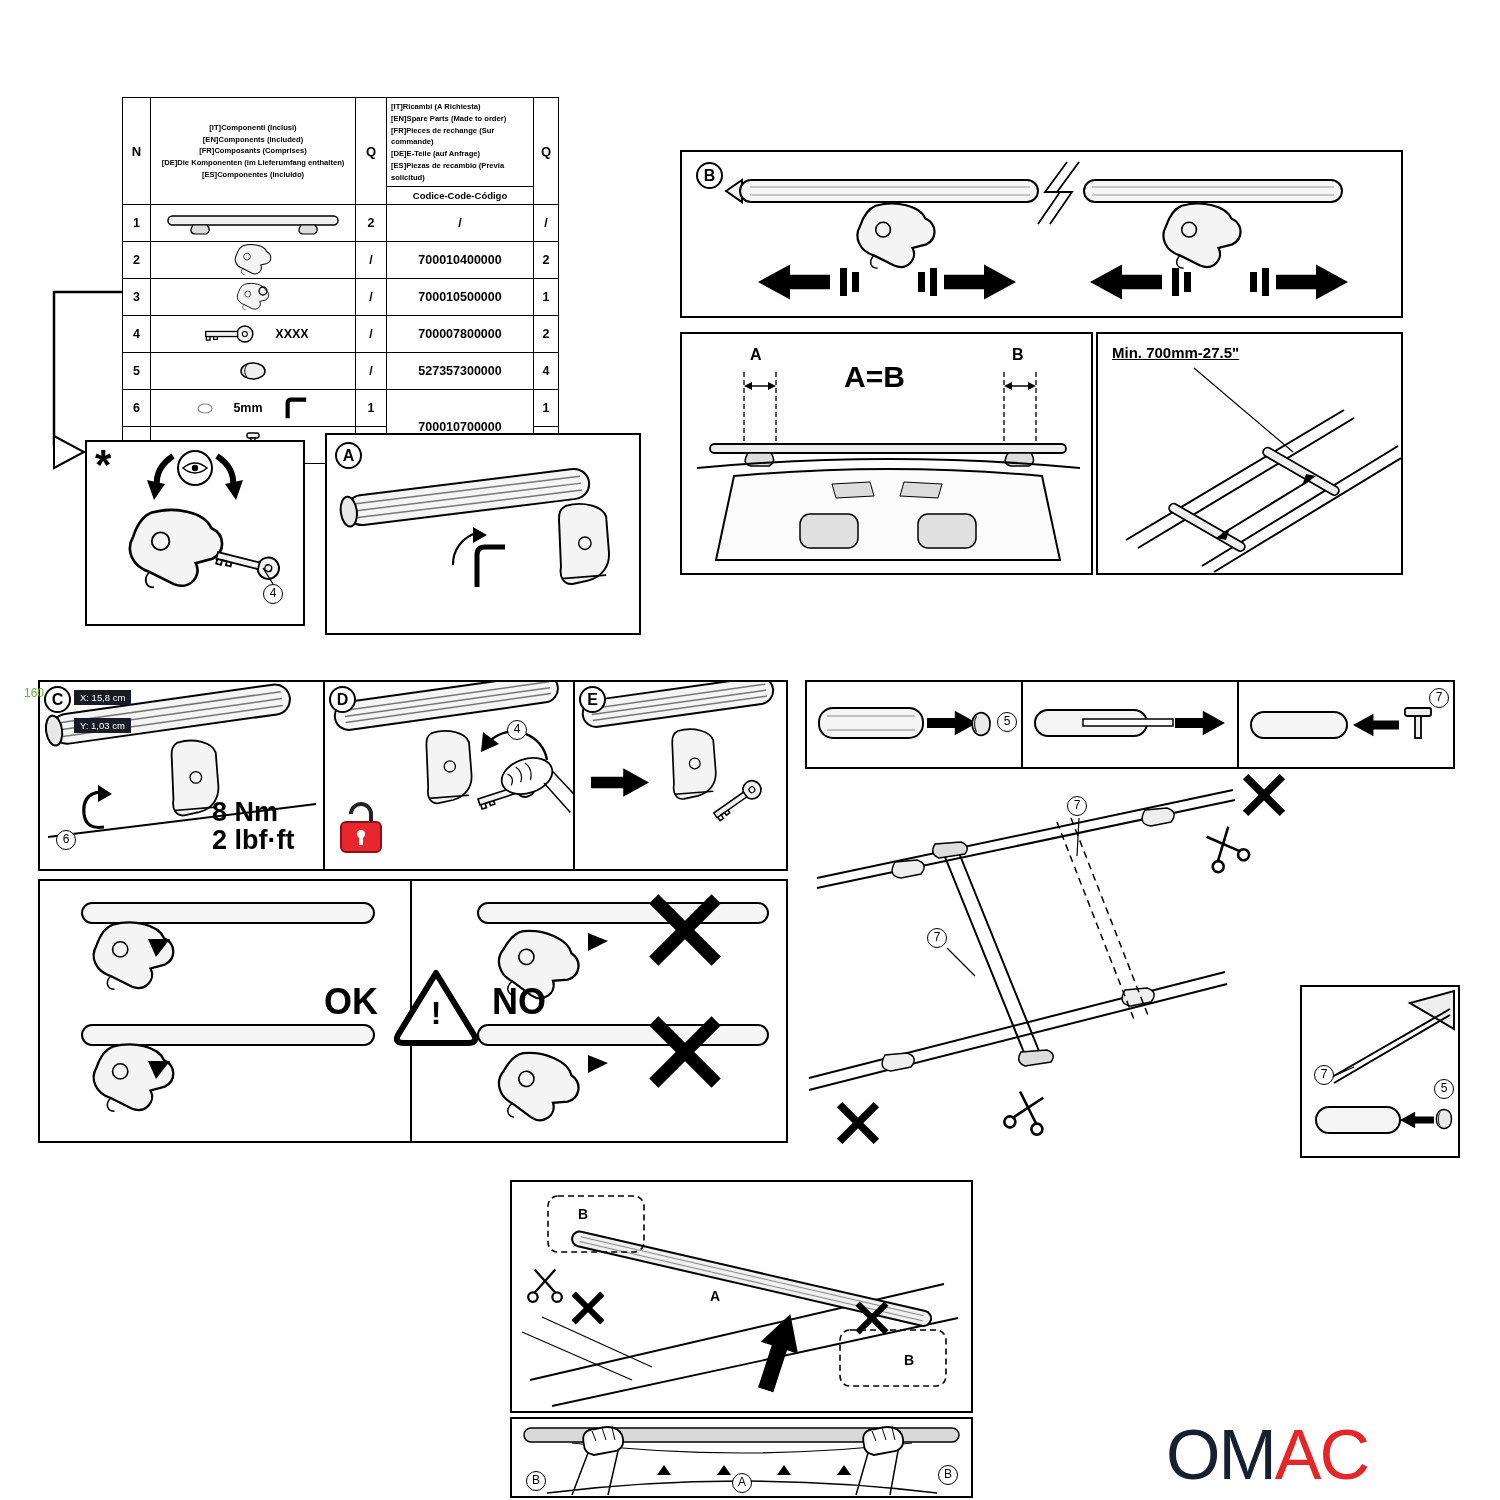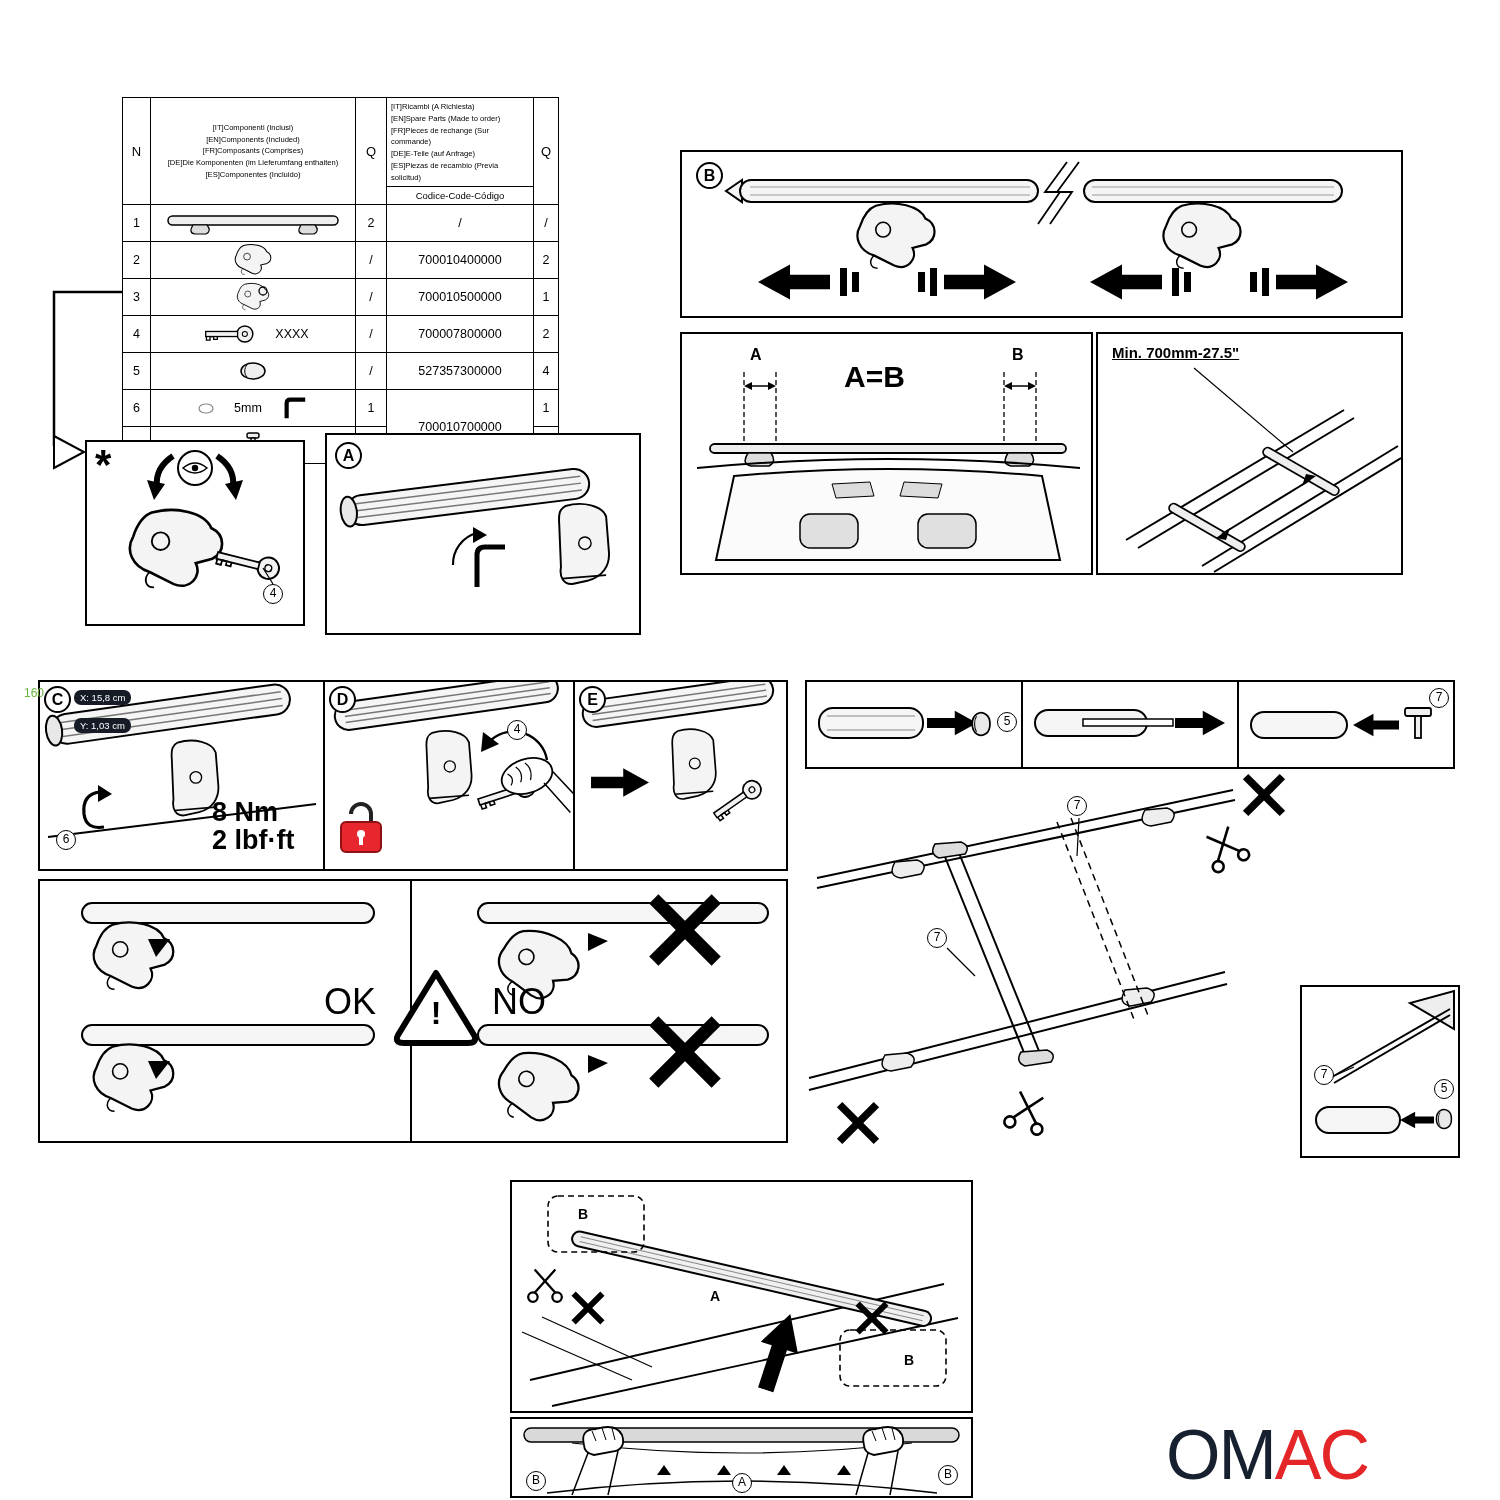--- a/index.html
+++ b/index.html
@@ -10,32 +10,32 @@
 .panel{position:absolute;border:2px solid #000;background:#fff}
 .open{position:absolute}
 .lbl{position:absolute;width:27px;height:27px;border:2px solid #000;border-radius:50%;
      background:#fff;font-weight:bold;font-size:16px;line-height:23px;text-align:center;z-index:5}
 .ref{position:absolute;width:20px;height:20px;border:1.5px solid #000;border-radius:50%;
      background:#fff;font-size:12px;line-height:17px;text-align:center;z-index:5}
 .pl{position:absolute;font-weight:bold;z-index:5}
 .star{position:absolute;font-size:42px;font-weight:bold;line-height:1;z-index:5}
 .parts{position:absolute;border-collapse:collapse;table-layout:fixed;background:#fff}
 .parts th,.parts td{border:1.5px solid #000;text-align:center;vertical-align:middle;
-     padding:0;font-weight:normal;overflow:hidden}
+     padding:0;font-weight:bold;overflow:hidden}
 .small-h{font-size:7.6px;line-height:1.55;text-align:left;padding:3px 4px}
 .prelines{white-space:pre-line}
 .code-h{border-top:1.5px solid #000;font-size:9.5px;padding:3px 0;text-align:center}
 .qh{font-size:13px}
 .num{font-size:12.5px}
 .code{font-size:12.5px}
 .partcell{display:flex;align-items:center;justify-content:center;gap:20px;height:35px}
 .badge{position:absolute;background:#161b26;color:#fff;font-size:9.5px;padding:2px 6px;
-       border-radius:7px;white-space:nowrap;z-index:5}
+       border-radius:0;white-space:nowrap;z-index:5}
 .torque{position:absolute;font-weight:bold;font-size:27px;line-height:1.05;z-index:5}
-.okno-txt{position:absolute;font-size:36px;font-weight:normal;z-index:6}
+.okno-txt{position:absolute;font-size:36px;font-weight:bold;z-index:6}
 .wm{position:absolute;color:#6cb33f;font-size:12px;z-index:1}
 .logo{position:absolute;font-size:70px;font-weight:400;letter-spacing:-2px;line-height:1}
 .logo .om{color:#16202f}
 .logo .ac{color:#e52629}
 </style>
 </head>
 <body>
 
 <div class="page">
 

